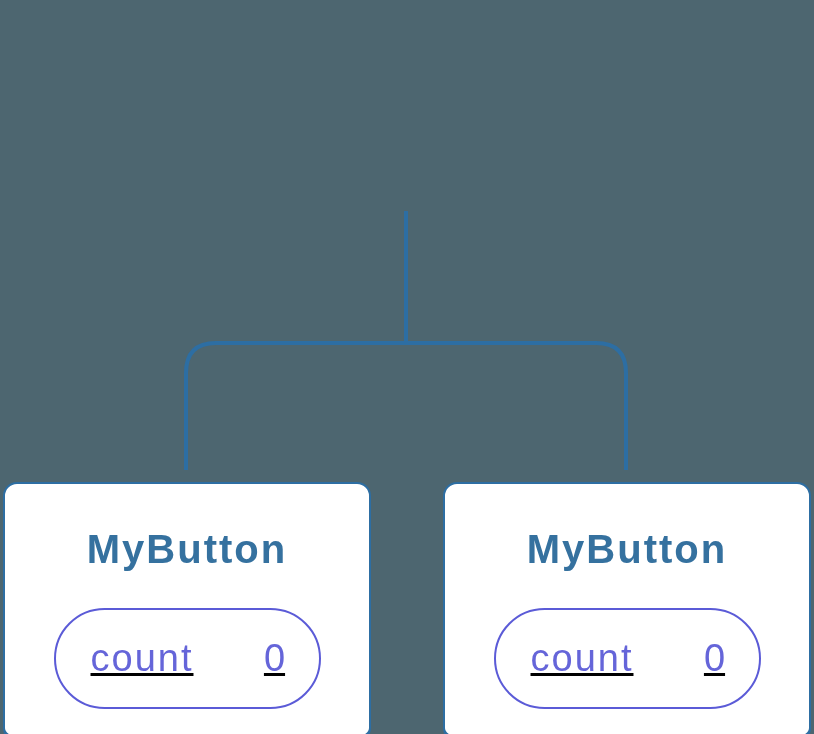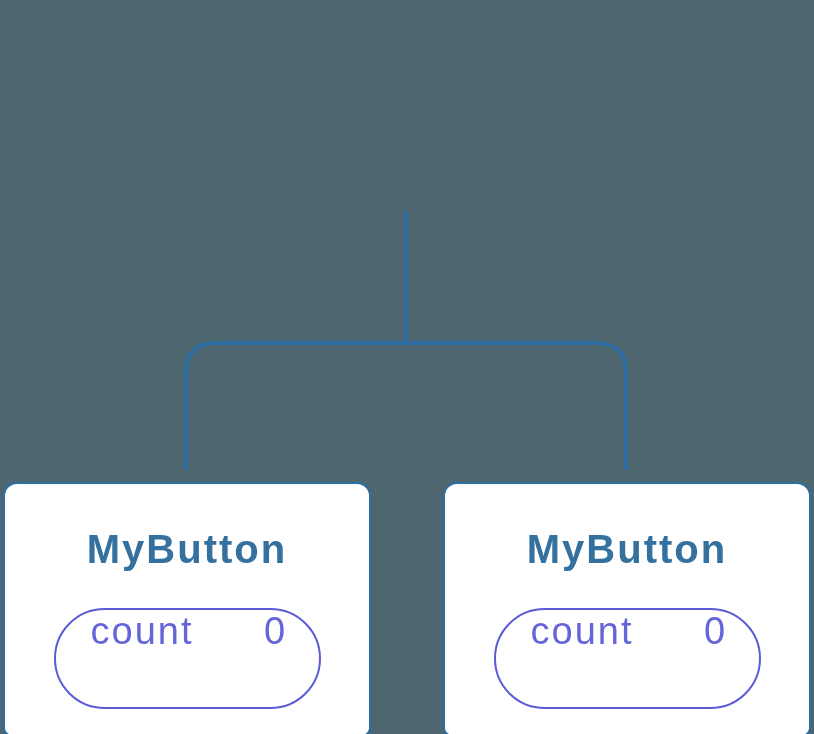--- a/index.html
+++ b/index.html
@@ -41,22 +41,23 @@
     letter-spacing:2px;
     line-height:46px;
     white-space:nowrap;
   }
   .state-pill{
     width:267px;height:101px;
     box-sizing:border-box;
     border:2px solid var(--pillBorder,#5b5bd7);
     border-radius:52px;
     display:flex;
-    align-items:flex-start;
+    align-items:center;
     overflow:hidden;
+    text-decoration:underline;
   }
   .state-name{
     flex:1;
     display:flex;align-items:center;justify-content:center;
     color:var(--pillText,#6565d9);
     font-size:38px;
     letter-spacing:2px;
   }
   .state-divider{
     width:2px;

